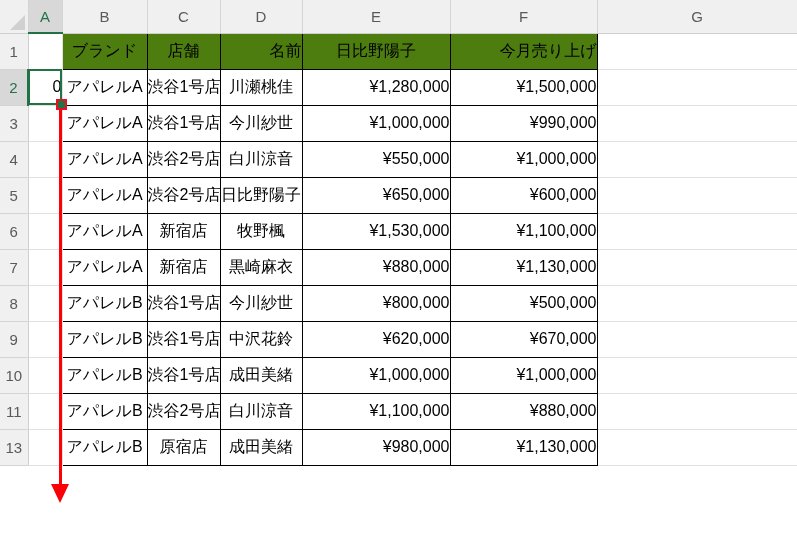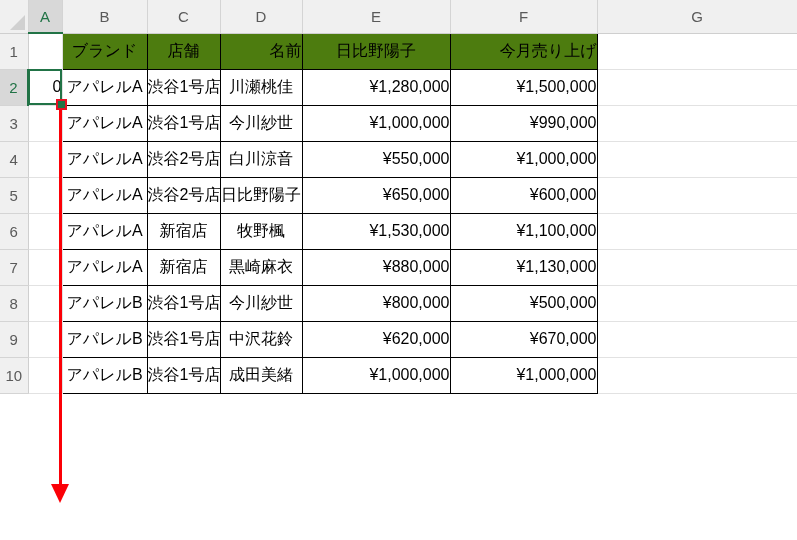--- a/index.html
+++ b/index.html
@@ -289,22 +289,42 @@
       <td class="rowhead">10</td>
       <td class="cell num"></td>
       <td class="cell tcell txt">アパレルB</td>
       <td class="cell tcell txt">渋谷1号店</td>
       <td class="cell tcell txt">成田美緒</td>
       <td class="cell tcell num">¥1,000,000</td>
       <td class="cell tcell num">¥1,000,000</td>
       <td class="cell"></td>
     </tr>
 
-
-
+    <tr>
+      <td class="rowhead">11</td>
+      <td class="cell num"></td>
+      <td class="cell tcell txt">アパレルB</td>
+      <td class="cell tcell txt">渋谷2号店</td>
+      <td class="cell tcell txt">白川涼音</td>
+      <td class="cell tcell num">¥1,100,000</td>
+      <td class="cell tcell num">¥880,000</td>
+      <td class="cell"></td>
+    </tr>
+
+
+    <tr>
+      <td class="rowhead">13</td>
+      <td class="cell num"></td>
+      <td class="cell tcell txt">アパレルB</td>
+      <td class="cell tcell txt">原宿店</td>
+      <td class="cell tcell txt">成田美緒</td>
+      <td class="cell tcell num">¥980,000</td>
+      <td class="cell tcell num">¥1,130,000</td>
+      <td class="cell"></td>
+    </tr>
 
   </tbody>
     </table>
 
   <div class="sel"></div>
   <div class="fillhandle"></div>
 
   <div class="dragline"></div>
   <div class="dragarrow"></div>
 

